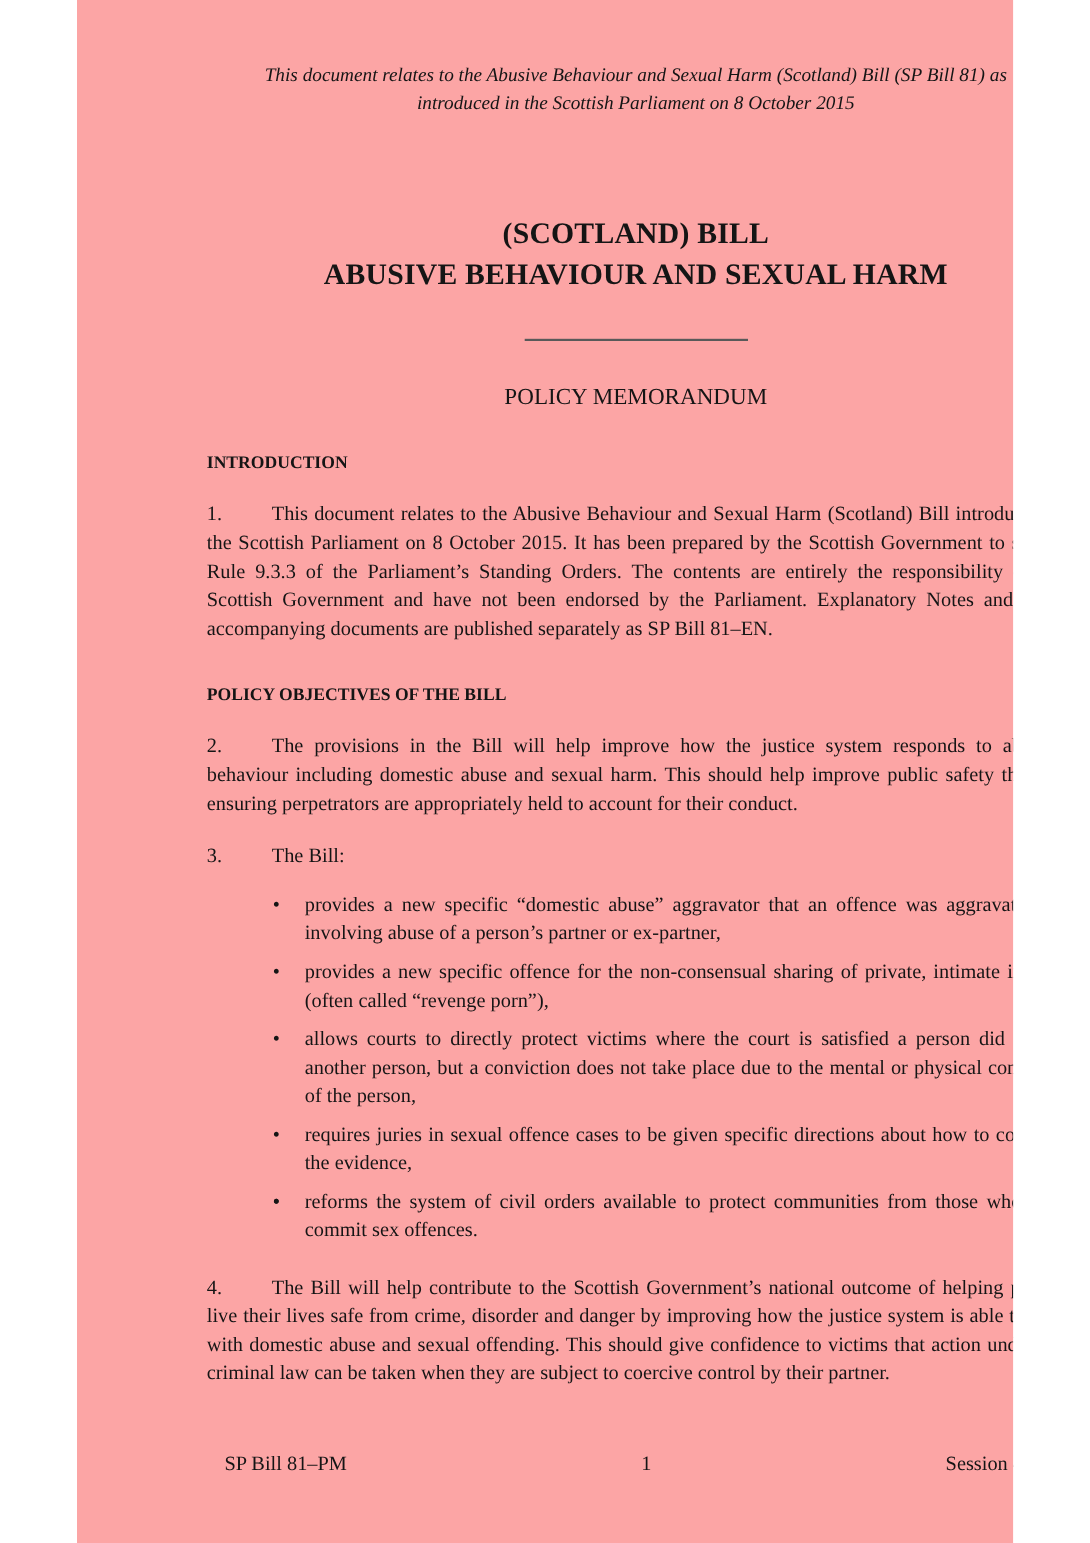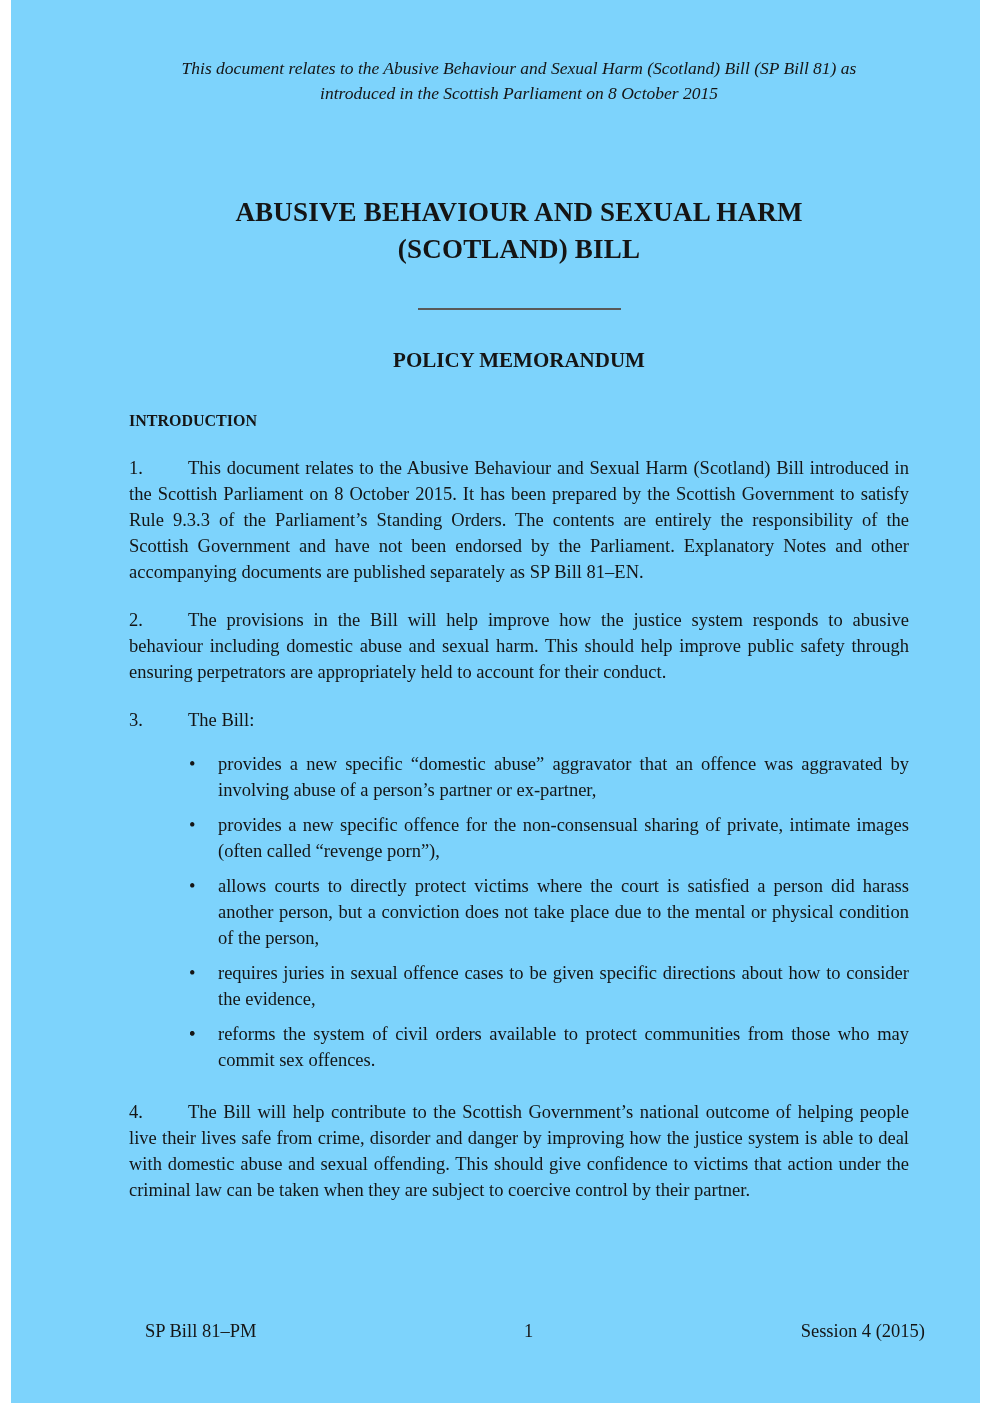--- a/index.html
+++ b/index.html
@@ -3,23 +3,23 @@
 <meta charset="utf-8">
 <title>Policy Memorandum</title>
 <style>
   html, body {
     margin: 0;
     padding: 0;
     background: #ffffff;
   }
   .page {
     position: relative;
-    width: 969px;
+    width: 851px;
     height: 1403px;
-    background: #7dd3fc;
+    background: #fca5a5;
     margin: 0 auto;
     overflow: hidden;
     font-family: "Liberation Serif", "DejaVu Serif", serif;
     color: #151515;
     box-sizing: border-box;
   }
   .content {
     position: absolute;
     left: 118px;
     top: 0;
@@ -62,21 +62,21 @@
     width: 203px;
     height: 2px;
     background: #595959;
     vertical-align: middle;
   }
 
   
   .doc-type {
     margin-top: 36px;
     text-align: center;
-    font-weight: bold;
+    font-weight: normal;
     font-size: 21px;
     line-height: 28px;
   }
 
   
   .section-heading {
     font-weight: bold;
     font-size: 16px;
     line-height: 25px;
     text-align: left;
@@ -164,37 +164,38 @@
 <div class="page">
 
   <div class="content">
 
     <div class="doc-header">
       <span class="hl">This document relates to the Abusive Behaviour and Sexual Harm (Scotland) Bill (SP Bill 81) as</span>
       <span class="hl">introduced in the Scottish Parliament on 8 October 2015</span>
     </div>
 
     <h1 class="bill-title">
+      <span class="tl">(SCOTLAND) BILL</span>
       <span class="tl">ABUSIVE BEHAVIOUR AND SEXUAL HARM</span>
-      <span class="tl">(SCOTLAND) BILL</span>
     </h1>
 
     <div class="divider-wrap">
       <span class="divider"></span>
     </div>
 
     <h2 class="doc-type">POLICY MEMORANDUM</h2>
 
     <h3 class="section-heading sh-intro">INTRODUCTION</h3>
 
     <div class="para hang">
       <span class="num">1.</span>
       <span class="ptext">This document relates to the Abusive Behaviour and Sexual Harm (Scotland) Bill introduced in the Scottish Parliament on 8 October 2015.  It has been prepared by the Scottish Government to satisfy Rule 9.3.3 of the Parliament’s Standing Orders.  The contents are entirely the responsibility of the Scottish Government and have not been endorsed by the Parliament.  Explanatory Notes and other accompanying documents are published separately as SP Bill 81–EN.</span>
     </div>
 
+    <h3 class="section-heading sh-objectives">POLICY OBJECTIVES OF THE BILL</h3>
 
     <div class="para hang">
       <span class="num">2.</span>
       <span class="ptext">The provisions in the Bill will help improve how the justice system responds to abusive behaviour including domestic abuse and sexual harm.  This should help improve public safety through ensuring perpetrators are appropriately held to account for their conduct.</span>
     </div>
 
     <div class="para hang">
       <span class="num">3.</span>
       <span class="ptext">The Bill:</span>
     </div>

